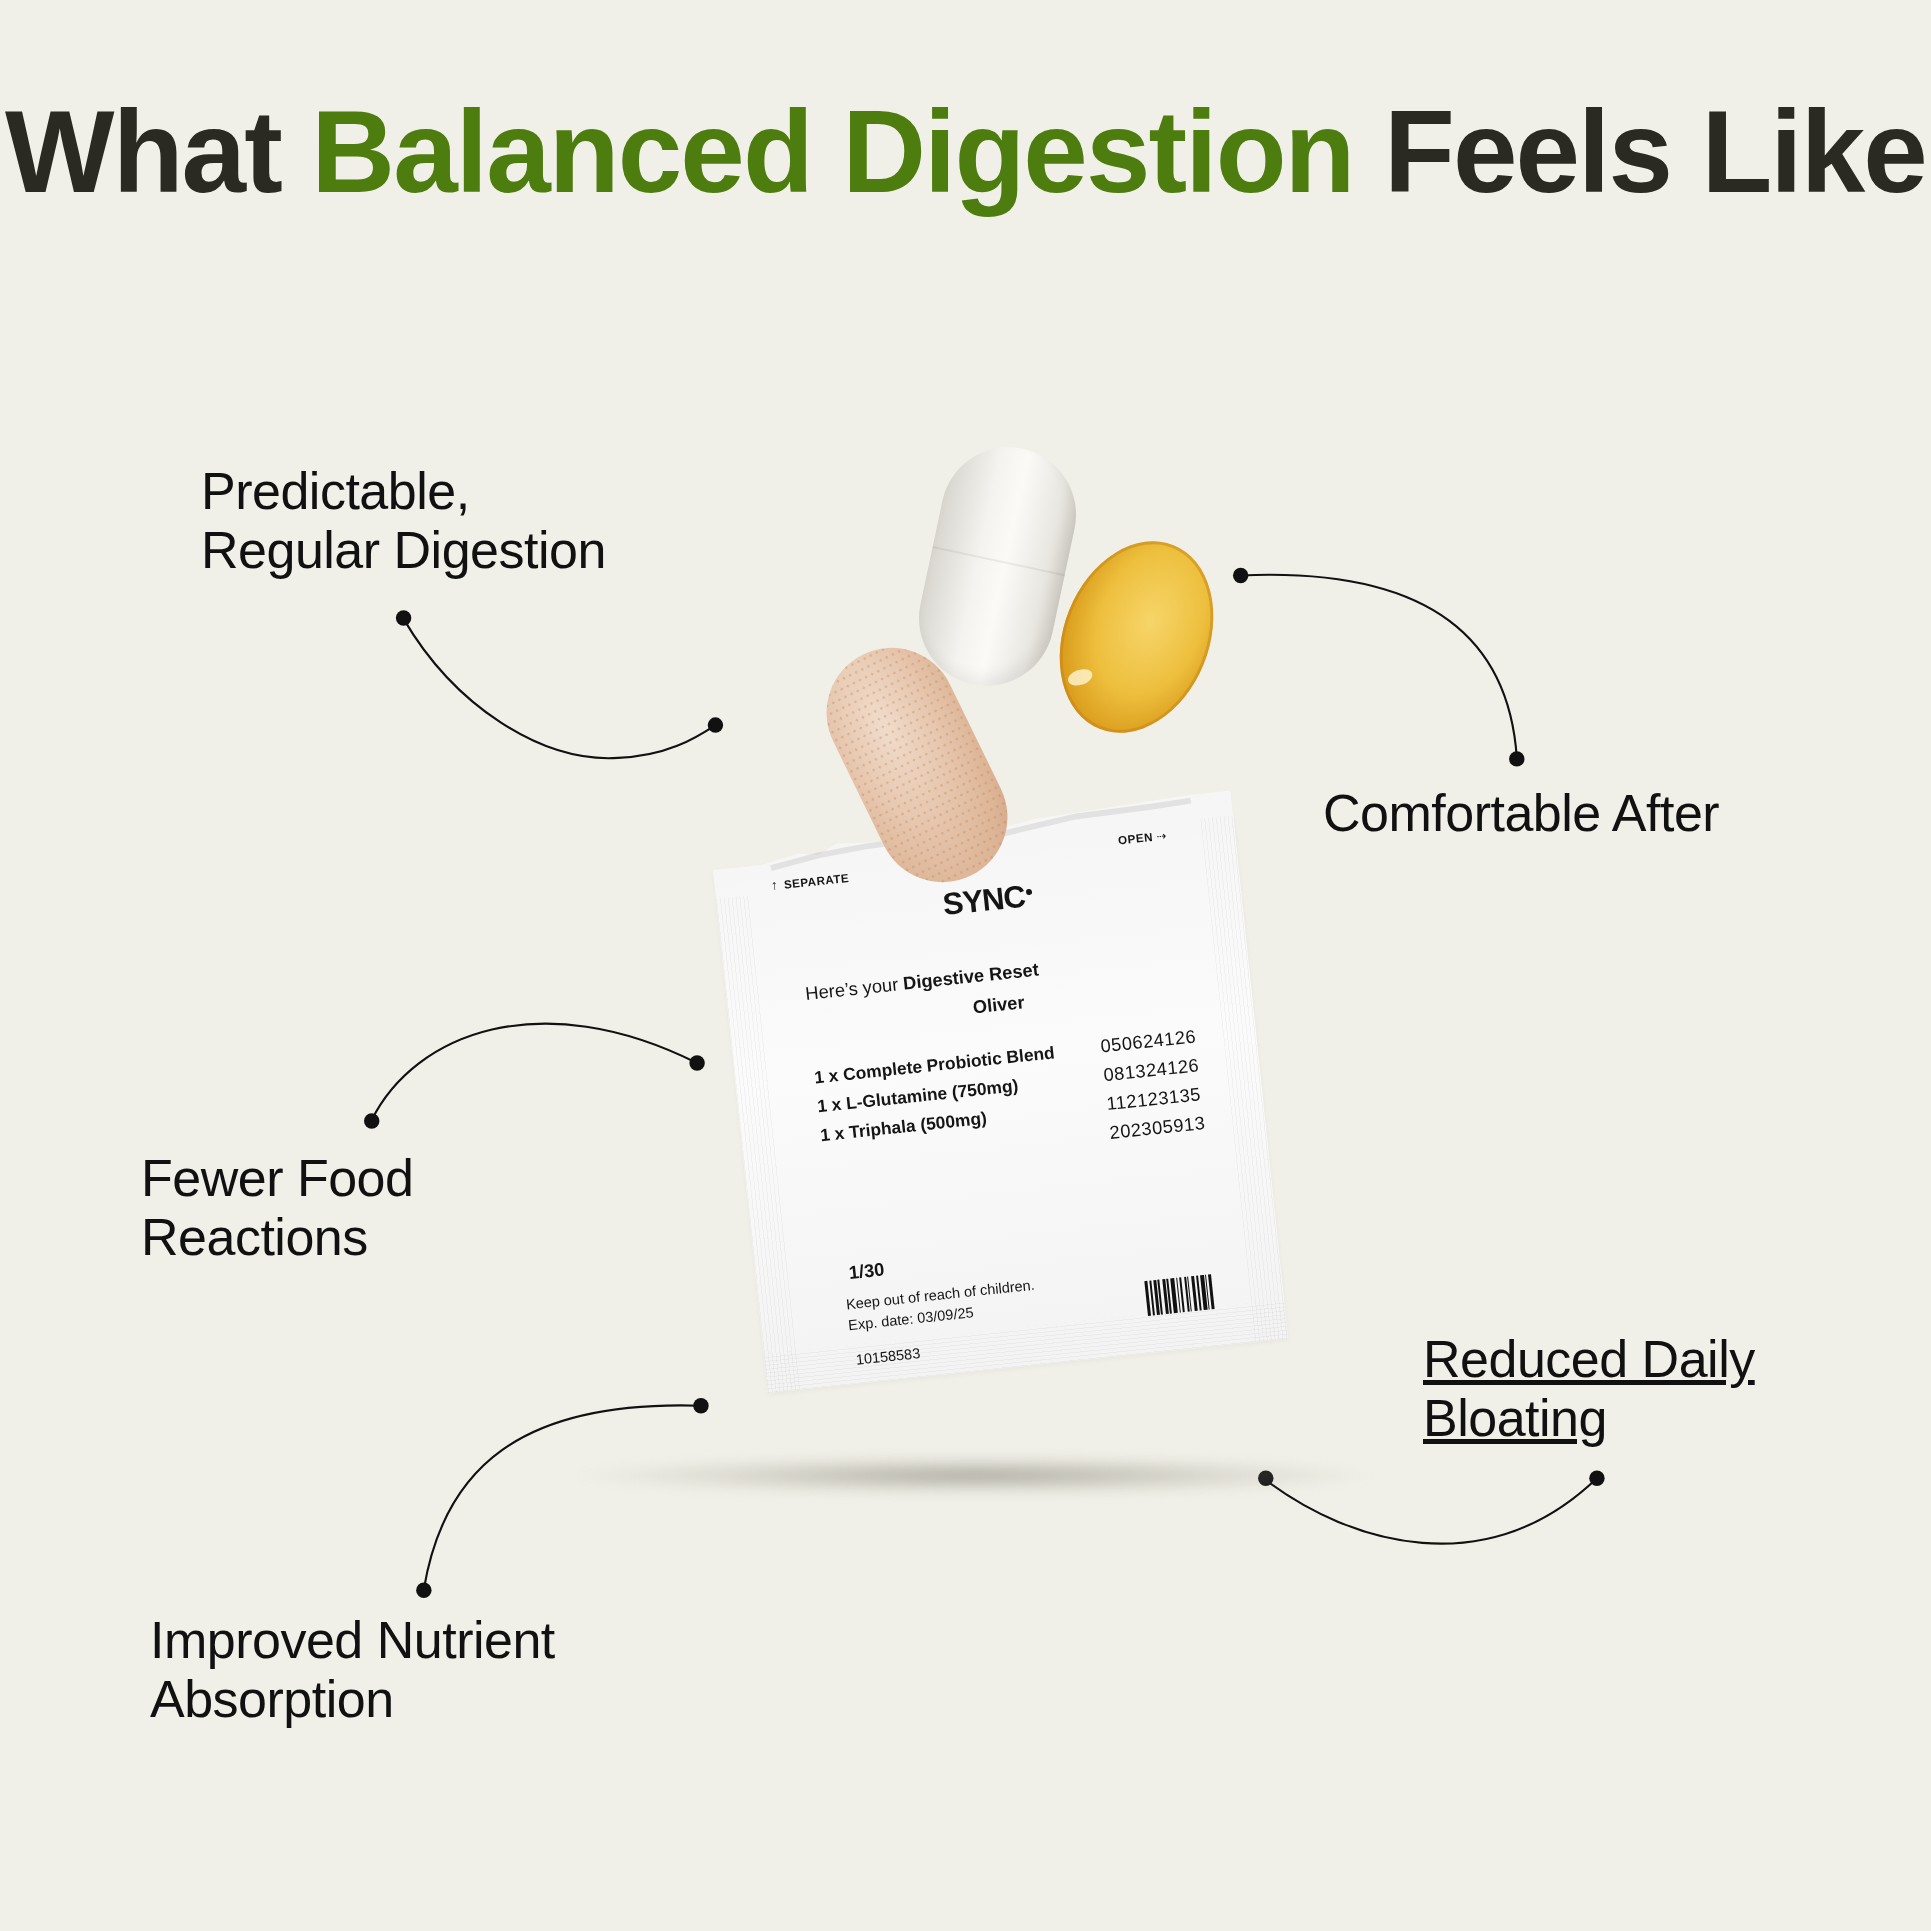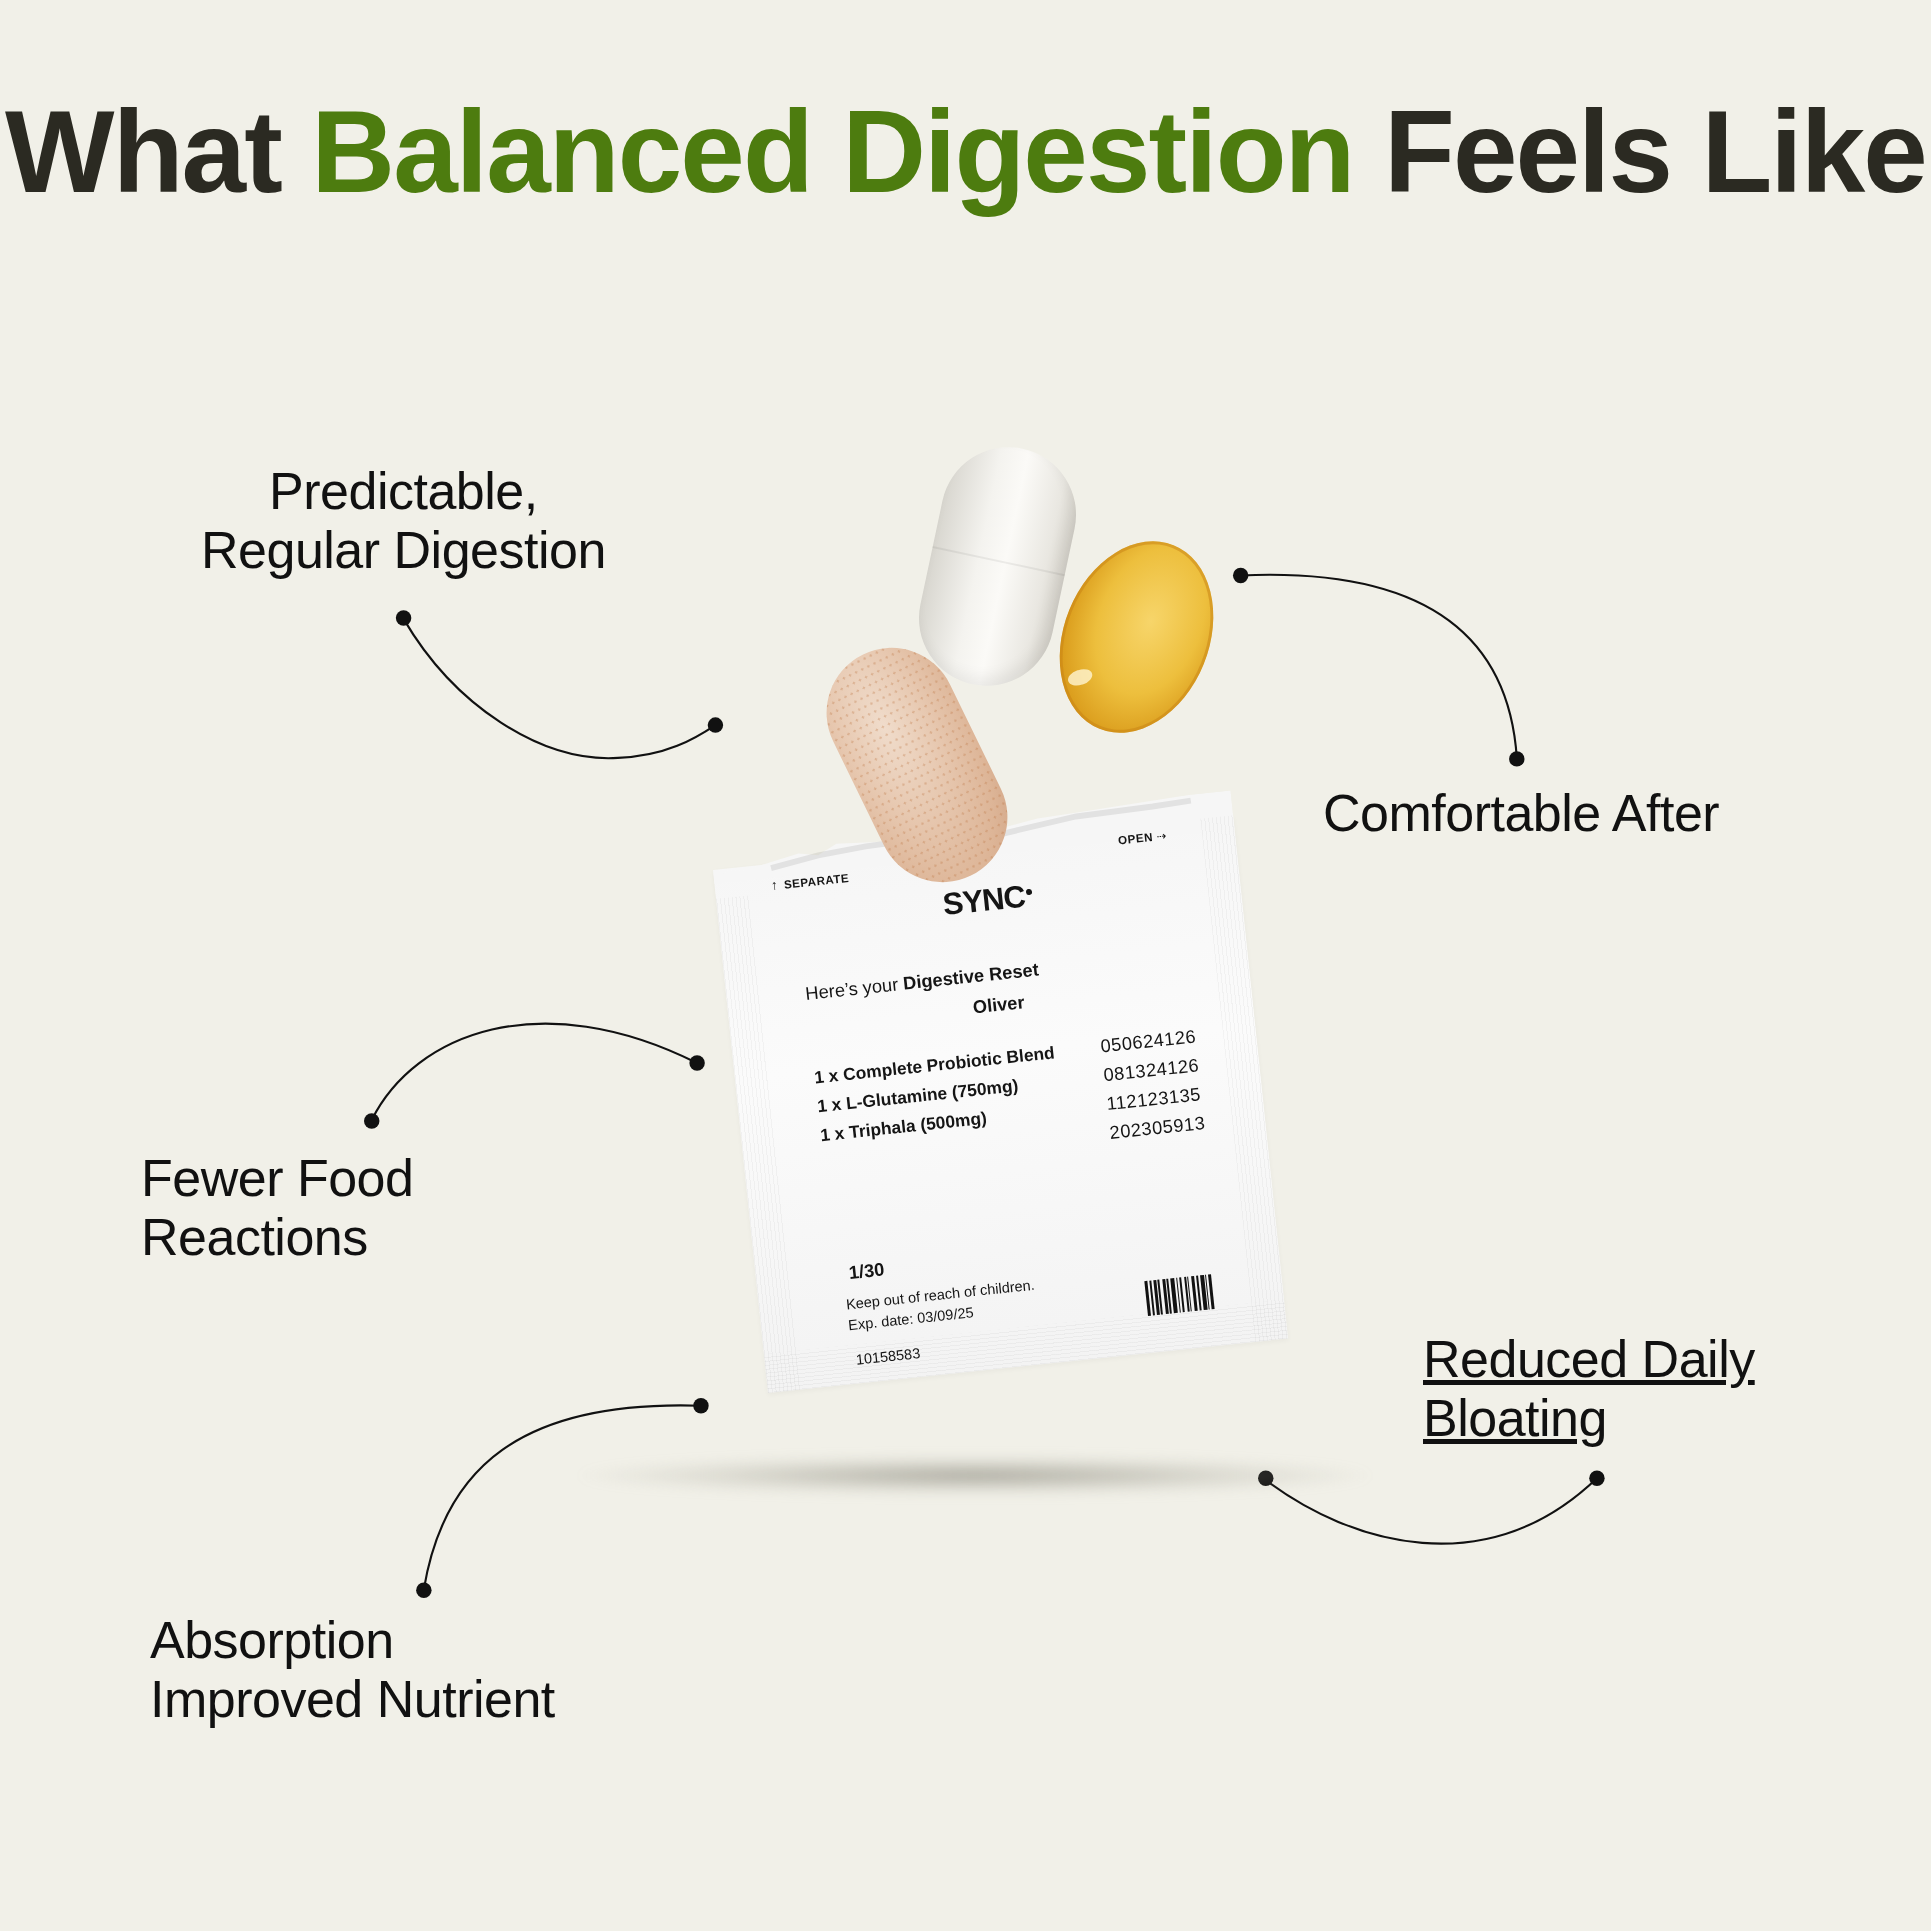--- a/index.html
+++ b/index.html
@@ -129,38 +129,38 @@
     <circle cx="1571" cy="786" r="8"></circle>
     <circle cx="385" cy="1161" r="8"></circle>
     <circle cx="722" cy="1101" r="8"></circle>
     <circle cx="726" cy="1456" r="8"></circle>
     <circle cx="439" cy="1647" r="8"></circle>
     <circle cx="1311" cy="1531" r="8"></circle>
     <circle cx="1654" cy="1531" r="8"></circle>
   </g>
 </svg>
 
-<div class="label" style="left:201px; top:462px;text-align:center;">
+<div class="label" style="left:201px; top:462px;">
   <span>Predictable,</span>
   <span>Regular Digestion</span>
 </div>
 <div class="label" style="left:1323px; top:784px;text-align:right;">
   <span>Comfortable After</span>
 </div>
 <div class="label" style="left:141px; top:1149px;">
   <span>Fewer Food</span>
   <span>Reactions</span>
 </div>
 <div class="label" style="left:1423px; top:1330px;text-decoration:underline;">
   <span>Reduced Daily</span>
   <span>Bloating</span>
 </div>
 <div class="label" style="left:150px; top:1611px;">
+  <span>Improved Nutrient</span>
   <span>Absorption</span>
-  <span>Improved Nutrient</span>
 </div>
 
 <div class="shadow"></div>
 
 <div class="pill pill-white">
     <div class="seam"></div>
   </div>
 <div class="pill pill-yellow">
     <div class="gloss"></div>
   </div>

